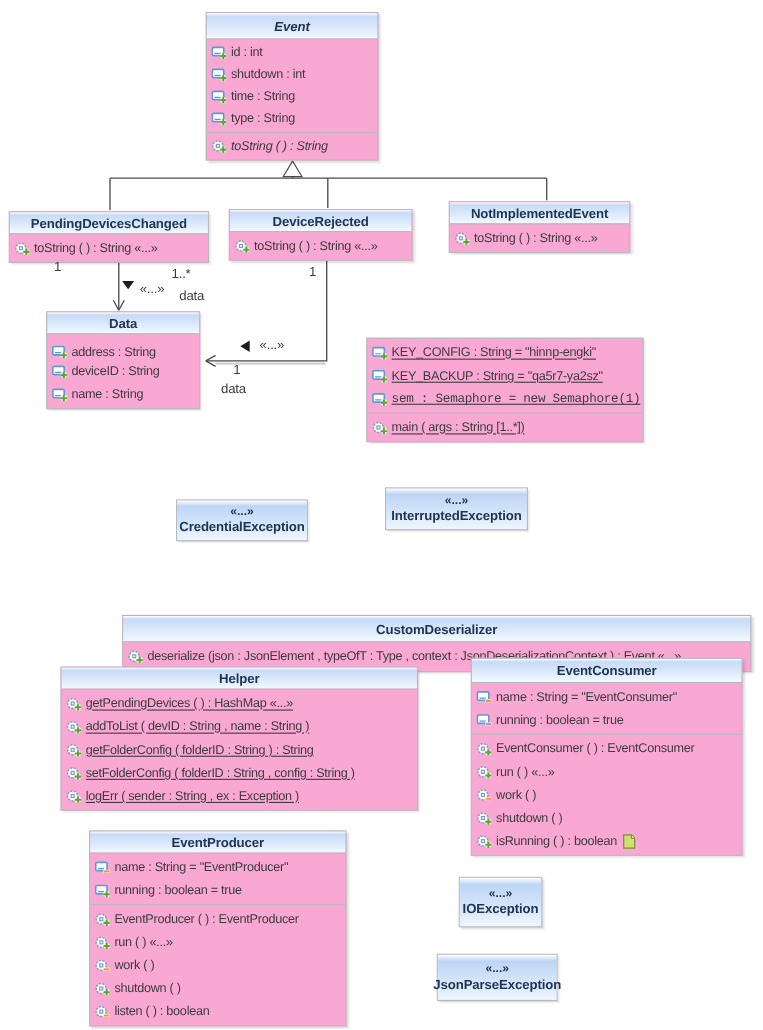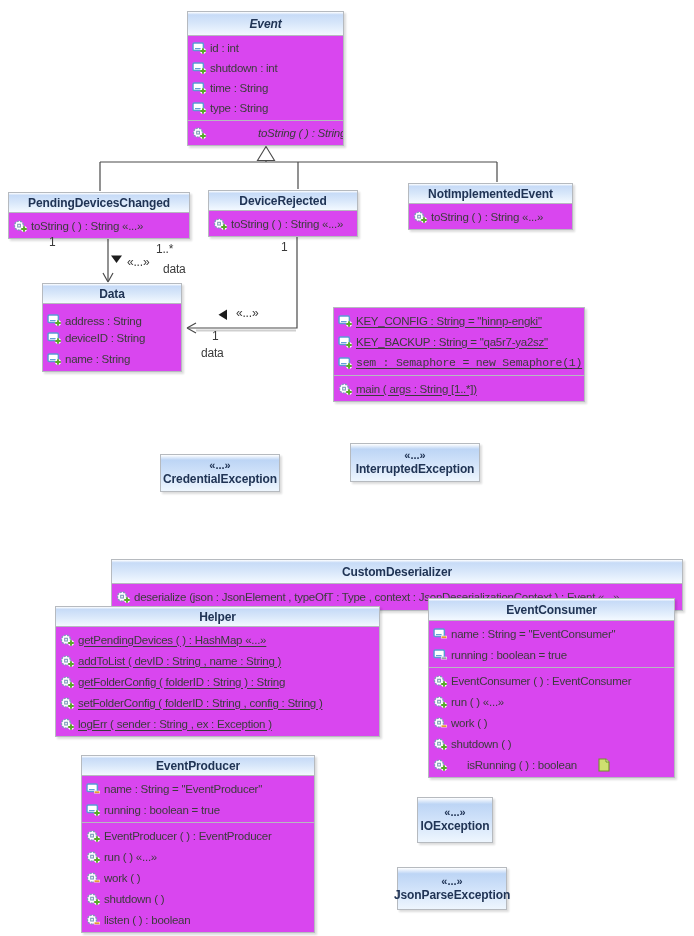--- a/index.html
+++ b/index.html
@@ -2,21 +2,21 @@
 <html><head>
 <meta charset="utf-8">
 <style>
   html,body{margin:0;padding:0;background:#ffffff;}
   body{font-family:"Liberation Sans", sans-serif;}
   #canvas{position:relative;width:694px;height:936px;background:#ffffff;overflow:hidden;}
   #connectors{position:absolute;left:0;top:0;z-index:1;}
 
   .uml-box{
     position:absolute;
-    background:#d946ef;
+    background:#f9a8d4;
     border:1px solid #b6babf;
     box-shadow:2px 2px 2px rgba(0,0,0,0.14);
     box-sizing:border-box;
     z-index:2;
   }
   .uml-title{
     display:flex;align-items:center;justify-content:center;
     background:linear-gradient(180deg,#ffffff 0%,#c7dbf7 12%,#d8e7fa 50%,#f3f9ff 100%);
     border-bottom:1px solid #b6babf;
     font-size:12px;font-weight:bold;color:#203455;
@@ -128,21 +128,21 @@
               <rect x="1" y="2" width="10.4" height="7.6" rx="1.3" fill="#ffffff" stroke="#5b9bd5" stroke-width="1.5"></rect>
               <line x1="3" y1="7.6" x2="8.6" y2="7.6" stroke="#5b9bd5" stroke-width="1.1"></line>
               <path d="M11 7.2 V12.8 M8.2 10 H13.8" stroke="#ffffff" stroke-width="3.4" fill="none"></path>
               <path d="M11 7.2 V12.8 M8.2 10 H13.8" stroke="#58a829" stroke-width="1.9" fill="none"></path>
             </svg>
           </span>
           <span class="member-text">type : String</span>
         </div>
       </div>
       <div class="uml-section methods">
-        <div class="member-row" style="height: 20px; gap: 48px;">
+        <div class="member-row" style="height: 20px;">
           <span class="member-icon">
             <svg width="14" height="14" viewBox="0 0 14 14">
               <circle cx="6" cy="6.6" r="4.5" fill="#ffffff" stroke="#7d9cba" stroke-width="1.4" stroke-dasharray="1.9 1.2"></circle>
               <rect x="4.7" y="5.3" width="2.7" height="2.7" fill="none" stroke="#7d9cba" stroke-width="1.1"></rect>
               <path d="M11 7.2 V12.8 M8.2 10 H13.8" stroke="#ffffff" stroke-width="3.4" fill="none"></path>
               <path d="M11 7.2 V12.8 M8.2 10 H13.8" stroke="#58a829" stroke-width="1.9" fill="none"></path>
             </svg>
           </span>
           <span class="member-text italic">toString ( ) : String</span>
         </div>
@@ -157,21 +157,21 @@
               <circle cx="6" cy="6.6" r="4.5" fill="#ffffff" stroke="#7d9cba" stroke-width="1.4" stroke-dasharray="1.9 1.2"></circle>
               <rect x="4.7" y="5.3" width="2.7" height="2.7" fill="none" stroke="#7d9cba" stroke-width="1.1"></rect>
               <path d="M11 7.2 V12.8 M8.2 10 H13.8" stroke="#ffffff" stroke-width="3.4" fill="none"></path>
               <path d="M11 7.2 V12.8 M8.2 10 H13.8" stroke="#58a829" stroke-width="1.9" fill="none"></path>
             </svg>
           </span>
           <span class="member-text">toString ( ) : String «...»</span>
         </div>
       </div>
     </div>
-    <div class="uml-box" style="left: 208px; top: 190px; width: 150px;">
+    <div class="uml-box" style="left: 208px; top: 190px; width: 167px;">
       <div class="uml-title" style="height: 20px;">DeviceRejected</div>
       <div class="uml-section methods no-sep">
         <div class="member-row" style="height: 21px;">
           <span class="member-icon">
             <svg width="14" height="14" viewBox="0 0 14 14">
               <circle cx="6" cy="6.6" r="4.5" fill="#ffffff" stroke="#7d9cba" stroke-width="1.4" stroke-dasharray="1.9 1.2"></circle>
               <rect x="4.7" y="5.3" width="2.7" height="2.7" fill="none" stroke="#7d9cba" stroke-width="1.1"></rect>
               <path d="M11 7.2 V12.8 M8.2 10 H13.8" stroke="#ffffff" stroke-width="3.4" fill="none"></path>
               <path d="M11 7.2 V12.8 M8.2 10 H13.8" stroke="#58a829" stroke-width="1.9" fill="none"></path>
             </svg>
@@ -432,21 +432,21 @@
           <span class="member-icon">
             <svg width="14" height="14" viewBox="0 0 14 14">
               <circle cx="6" cy="6.6" r="4.5" fill="#ffffff" stroke="#7d9cba" stroke-width="1.4" stroke-dasharray="1.9 1.2"></circle>
               <rect x="4.7" y="5.3" width="2.7" height="2.7" fill="none" stroke="#7d9cba" stroke-width="1.1"></rect>
               <path d="M11 7.2 V12.8 M8.2 10 H13.8" stroke="#ffffff" stroke-width="3.4" fill="none"></path>
               <path d="M11 7.2 V12.8 M8.2 10 H13.8" stroke="#58a829" stroke-width="1.9" fill="none"></path>
             </svg>
           </span>
           <span class="member-text">shutdown ( )</span>
         </div>
-        <div class="member-row" style="height: 21px; gap: 16px;">
+        <div class="member-row" style="height: 21px;">
           <span class="member-icon">
             <svg width="14" height="14" viewBox="0 0 14 14">
               <circle cx="6" cy="6.6" r="4.5" fill="#ffffff" stroke="#7d9cba" stroke-width="1.4" stroke-dasharray="1.9 1.2"></circle>
               <rect x="4.7" y="5.3" width="2.7" height="2.7" fill="none" stroke="#7d9cba" stroke-width="1.1"></rect>
               <path d="M11 7.2 V12.8 M8.2 10 H13.8" stroke="#ffffff" stroke-width="3.4" fill="none"></path>
               <path d="M11 7.2 V12.8 M8.2 10 H13.8" stroke="#58a829" stroke-width="1.9" fill="none"></path>
             </svg>
           </span>
           <span class="member-text">isRunning ( ) : boolean</span>
           <span class="note-badge"><svg width="12" height="14" viewBox="0 0 12 14">

